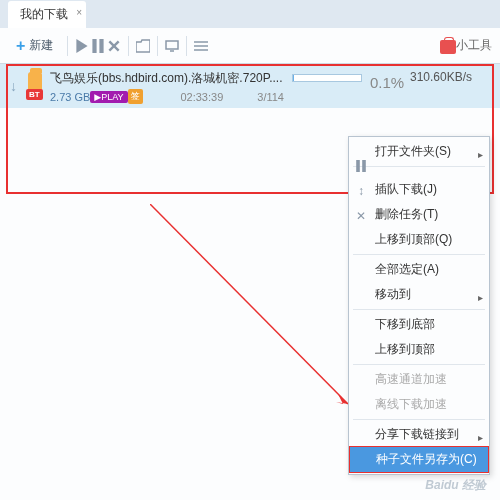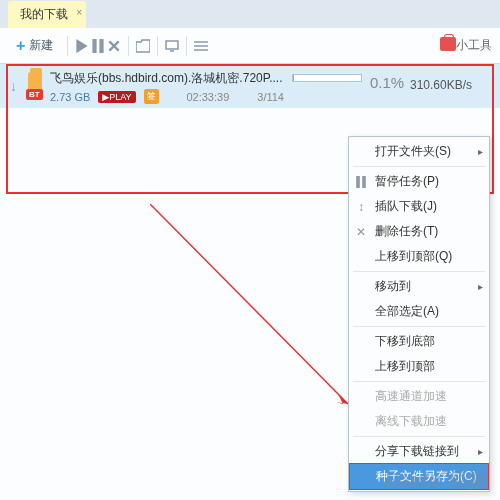--- a/index.html
+++ b/index.html
@@ -1,64 +1,64 @@
 <!DOCTYPE html>
 <html><head>
 <meta charset="utf-8">
 <style>
 * { margin: 0; padding: 0; box-sizing: border-box; font-family: "Microsoft YaHei", Arial, sans-serif; }
 body { width: 500px; height: 500px; background: #eef3f8; font-size: 12px; overflow: hidden; position: relative; }
 
 .tab-bar { background: #dfe8f1; height: 28px; display: flex; align-items: flex-end; padding-left: 8px; }
-.tab { background: #fef9c3; padding: 5px 18px 5px 12px; font-size: 12px; color: #333; border-radius: 3px 3px 0 0; position: relative; }
+.tab { background: #ffffff; padding: 5px 18px 5px 12px; font-size: 12px; color: #333; border-radius: 3px 3px 0 0; position: relative; }
 .tab .close { position: absolute; right: 4px; top: 6px; font-size: 10px; color: #888; }
 
 .toolbar { background: #fcfdfe; height: 36px; display: flex; align-items: center; padding: 0 8px; border-bottom: 1px solid #d0dae4; }
 .tb-btn { display: flex; align-items: center; gap: 4px; padding: 4px 8px; color: #4a5a6a; cursor: pointer; }
 .tb-plus { color: #3aa0e8; font-size: 16px; font-weight: bold; }
 .tb-sep { width: 1px; height: 20px; background: #d8e0e8; margin: 0 6px; }
 .tb-icon { width: 16px; height: 16px; display: inline-flex; align-items: center; justify-content: center; color: #8a98a8; }
 .tb-icon svg { width: 14px; height: 14px; }
-.right-tools { margin-left: auto; display: flex; align-items: flex-start; color: #666; }
+.right-tools { margin-left: auto; display: flex; align-items: flex-end; color: #666; }
 .toolbox-icon { width: 16px; height: 14px; background: #e85050; border-radius: 2px; position: relative; }
 .toolbox-icon::before { content: ''; position: absolute; top: -3px; left: 4px; width: 8px; height: 4px; border: 1.5px solid #e85050; border-bottom: none; border-radius: 3px 3px 0 0; }
 
 .content { background: #fcfdfe; height: 436px; position: relative; }
 .redbox { position: absolute; left: 6px; top: 0; right: 6px; height: 130px; border: 2px solid #e83030; pointer-events: none; }
 
 .dl-row { display: flex; align-items: flex-start; padding: 6px 10px; background: #d9ecf7; height: 44px; }
 .dl-arrow { width: 14px; color: #8aa8c0; margin-top: 8px; font-size: 14px; }
 .dl-folder { width: 14px; height: 26px; background: #f8b24a; border-radius: 3px; margin: 2px 8px 0 4px; position: relative; }
 .dl-folder::before { content: ''; position: absolute; top: -4px; left: 2px; width: 12px; height: 5px; background: #f8b24a; border-radius: 2px 2px 0 0; }
 .bt-badge { position: absolute; bottom: -2px; left: -2px; background: #e83838; color: #fff; font-size: 8px; padding: 1px 3px; border-radius: 2px; font-weight: bold; }
 .dl-info { flex: 1; min-width: 0; }
 .dl-name { color: #333; font-size: 12px; white-space: nowrap; overflow: hidden; }
-.dl-meta { display: flex; align-items: center; gap: 8px; margin-top: 2px; font-size: 11px; }
+.dl-meta { display: flex; align-items: center; gap: 0; margin-top: 2px; font-size: 11px; }
 .dl-size { color: #4a7aa8; }
-.play-tag { background: #b91c1c; color: #fff; font-size: 9px; padding: 1px 4px; border-radius: 2px; }
+.play-tag { background: #a21caf; color: #fff; font-size: 9px; padding: 1px 4px; border-radius: 2px; }
 .cert-tag { background: #f0a030; color: #fff; font-size: 9px; padding: 1px 3px; border-radius: 2px; }
-.dl-time { color: #888; margin-left: auto; margin-right: 20px; }
+.dl-time { color: #888; margin-left: auto; margin-right: 34px; }
 .dl-count { color: #888; }
 .dl-progress { width: 70px; height: 8px; border: 1px solid #a8c8e0; background: #fff; margin: 4px 8px 0 8px; position: relative; }
 .dl-progress-bar { height: 100%; background: #6ab0e8; width: 1px; }
 .dl-pct { color: #888; font-size: 15px; margin-top: 4px; width: 40px; }
-.dl-speed { color: #555; font-size: 12px; margin-top: 8px; width: 80px; }
+.dl-speed { color: #555; font-size: 12px; margin-top: 0; width: 80px; }
 
 .arrow-line { position: absolute; left: 150px; top: 140px; width: 220px; height: 210px; pointer-events: none; }
 
 .ctx-menu { position: absolute; right: 10px; top: 72px; width: 142px; background: #fcfdfe; border: 1px solid #b8c4d0; box-shadow: 2px 2px 6px rgba(0,0,0,0.15); padding: 2px 0; }
-.ctx-item { display: flex; align-items: center; padding: 4px 6px 4px 26px; font-size: 12px; color: #333; position: relative; white-space: nowrap; }
+.ctx-item { display: flex; align-items: flex-end; padding: 4px 6px 4px 26px; font-size: 12px; color: #333; position: relative; white-space: nowrap; }
 .ctx-item.has-sub::after { content: '▸'; position: absolute; right: 6px; font-size: 10px; color: #666; }
 .ctx-item.disabled { color: #aaa; }
 .ctx-item.highlight { background: #4a98e0; color: #fff; border: 1px solid #e83030; margin: -1px 0; }
 .ctx-sep { height: 1px; background: #e0e6ec; margin: 2px 4px; }
 .ctx-icon { position: absolute; left: 5px; width: 14px; height: 14px; display: flex; align-items: center; justify-content: center; color: #8a98a8; }
 .ctx-icon svg { width: 12px; height: 12px; }
 
-.watermark { position: absolute; right: 14px; bottom: 6px; color: rgba(120,140,160,0.45); font-size: 20px; font-style: italic; font-weight: bold; }
+.watermark { position: absolute; right: 14px; bottom: 6px; color: rgba(120,140,160,0.45); font-size: 12px; font-style: italic; font-weight: bold; }
 </style>
 </head>
 <body>
 
 <div class="tab-bar">
   <div class="tab">
     <span>我的下载</span>
     <span class="close">×</span>
   </div>
 </div>
@@ -150,40 +150,39 @@
         <span>打开文件夹(S)</span>
       </div>
     <div class="ctx-sep"></div>
     <div class="ctx-item">
         <span class="ctx-icon">
           <svg viewBox="0 0 10 10">
             <rect x="1" width="3" height="10" fill="currentColor"></rect>
             <rect x="6" width="3" height="10" fill="currentColor"></rect>
           </svg>
         </span>
-        <span>暂停任务(P)</span>
       </div>
     <div class="ctx-item">
         <span class="ctx-icon">↕</span>
         <span>插队下载(J)</span>
       </div>
     <div class="ctx-item">
         <span class="ctx-icon">✕</span>
         <span>删除任务(T)</span>
       </div>
     <div class="ctx-item">
         <span>上移到顶部(Q)</span>
       </div>
     <div class="ctx-sep"></div>
+    <div class="ctx-item">
+        <span>全部选定(A)</span>
+      </div>
     <div class="ctx-item has-sub">
         <span>移动到</span>
       </div>
-    <div class="ctx-item">
-        <span>全部选定(A)</span>
-      </div>
     <div class="ctx-sep"></div>
     <div class="ctx-item">
         <span>下移到底部</span>
       </div>
     <div class="ctx-item">
         <span>上移到顶部</span>
       </div>
     <div class="ctx-sep"></div>
     <div class="ctx-item disabled">
         <span>高速通道加速</span>

